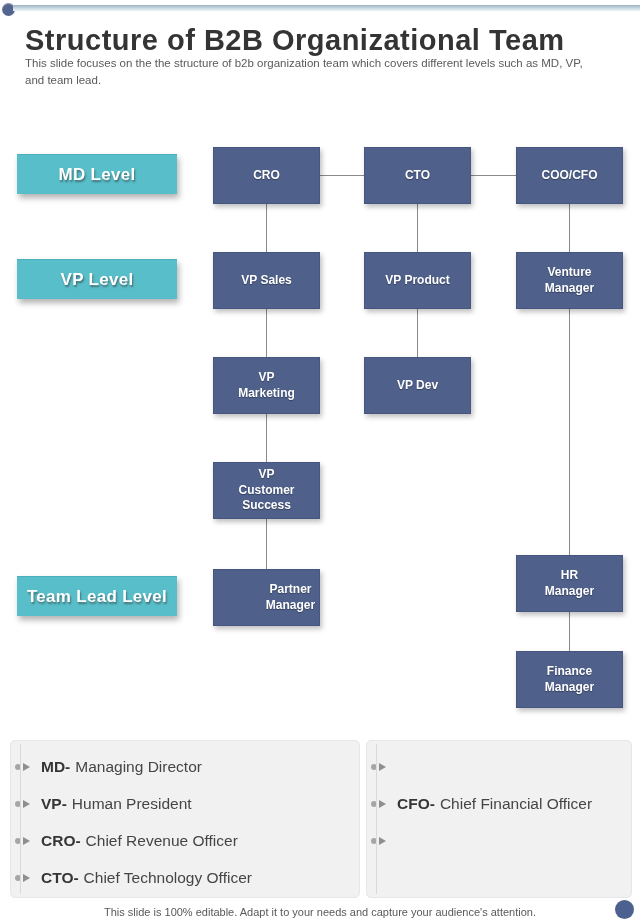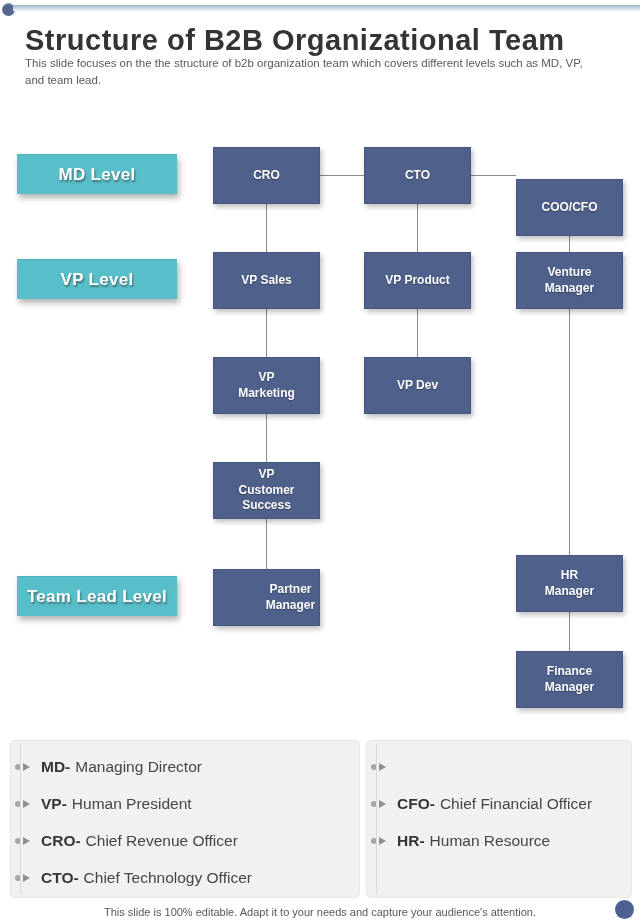--- a/index.html
+++ b/index.html
@@ -86,21 +86,21 @@
     <div class="conn v" style="left:266px;top:406px;height:48px;"></div>
     <div class="conn v" style="left:266px;top:511px;height:50px;"></div>
     <div class="conn v" style="left:417px;top:196px;height:48px;"></div>
     <div class="conn v" style="left:417px;top:301px;height:48px;"></div>
     <div class="conn v" style="left:569px;top:196px;height:48px;"></div>
     <div class="conn v" style="left:569px;top:301px;height:246px;"></div>
     <div class="conn v" style="left:569px;top:604px;height:40px;"></div>
 
     <div class="node" style="left:213px;top:139px;">CRO</div>
     <div class="node" style="left:364px;top:139px;">CTO</div>
-    <div class="node" style="left:516px;top:139px;margin-top:32px;">COO/CFO</div>
+    <div class="node" style="left:516px;top:139px;">COO/CFO</div>
     <div class="node" style="left:213px;top:244px;">VP Sales</div>
     <div class="node" style="left:364px;top:244px;">VP Product</div>
     <div class="node" style="left:516px;top:244px;">Venture
 Manager</div>
     <div class="node" style="left:213px;top:349px;">VP
 Marketing</div>
     <div class="node" style="left:364px;top:349px;">VP Dev</div>
     <div class="node" style="left:213px;top:454px;">VP
 Customer
 Success</div>
@@ -155,21 +155,20 @@
             <span class="dot"></span>
             <span class="tri"></span>
           </span>
         <span class="legend-text"><b>CFO-</b><span>Chief Financial Officer</span></span>
       </div>
       <div class="legend-item">
         <span class="bullet">
             <span class="dot"></span>
             <span class="tri"></span>
           </span>
-        <span class="legend-text"><b>HR-</b><span>Human Resource</span></span>
       </div>
     </div>
   </div>
 
   <div class="footer-text">This slide is 100% editable. Adapt it to your needs and capture your audience's attention.</div>
   <div class="footer-dot"></div>
 
 </div>
 
 </body></html>

